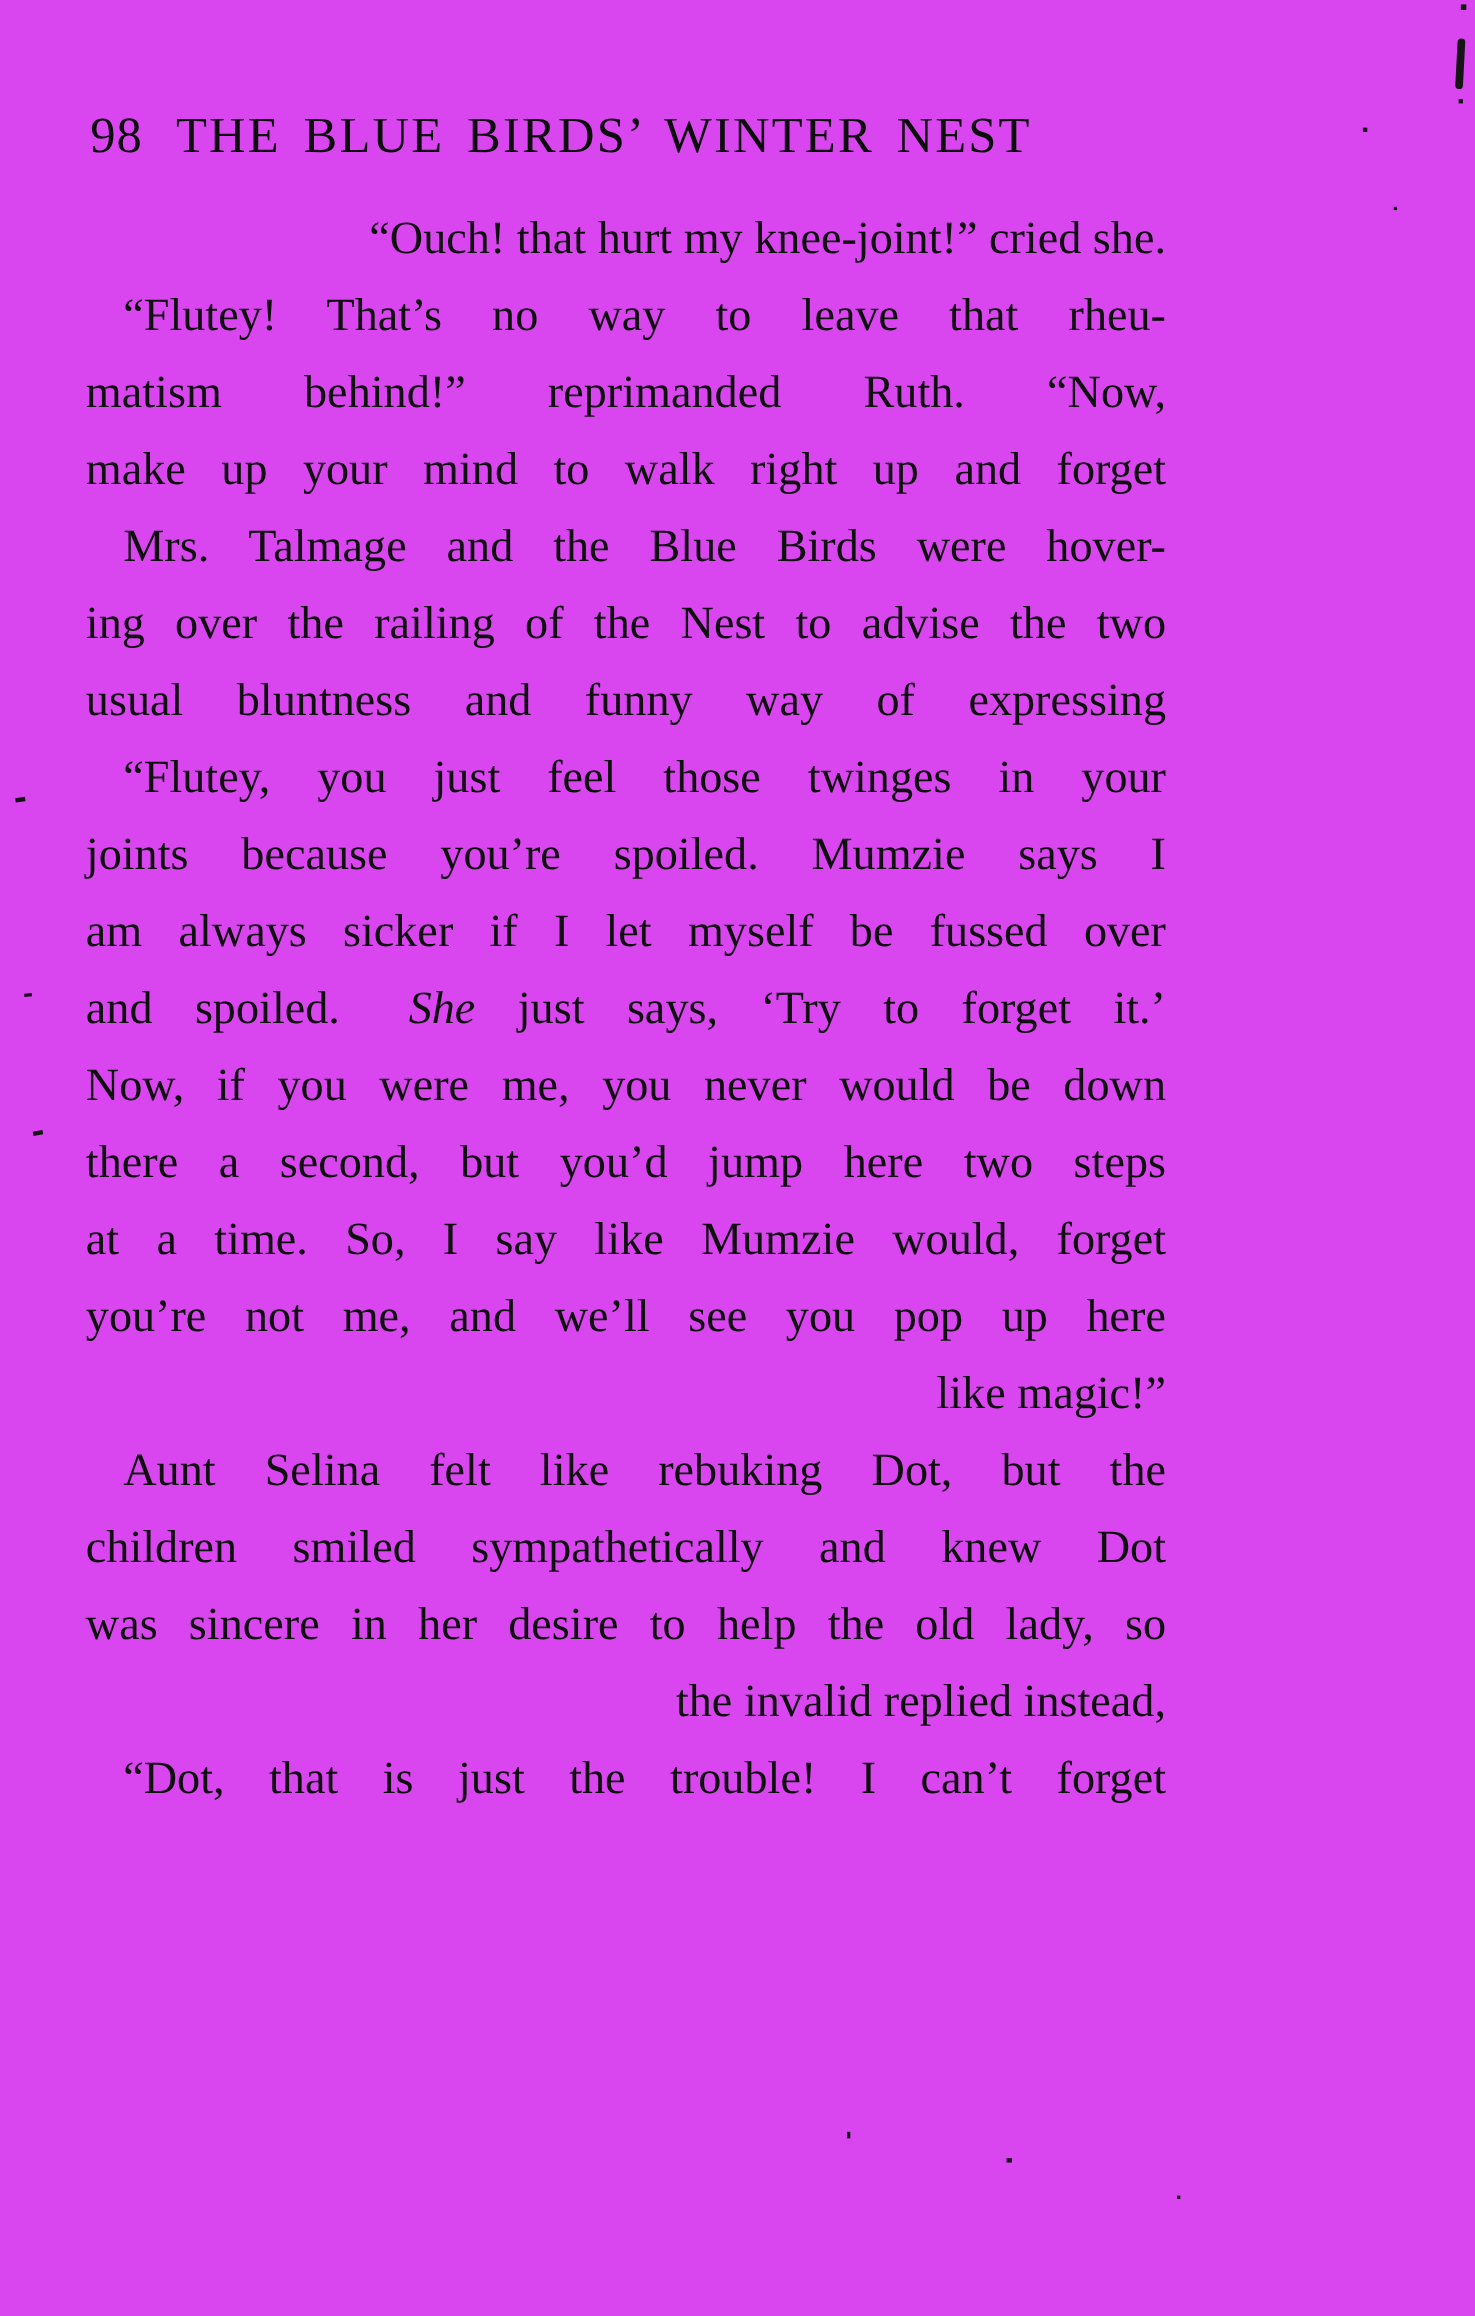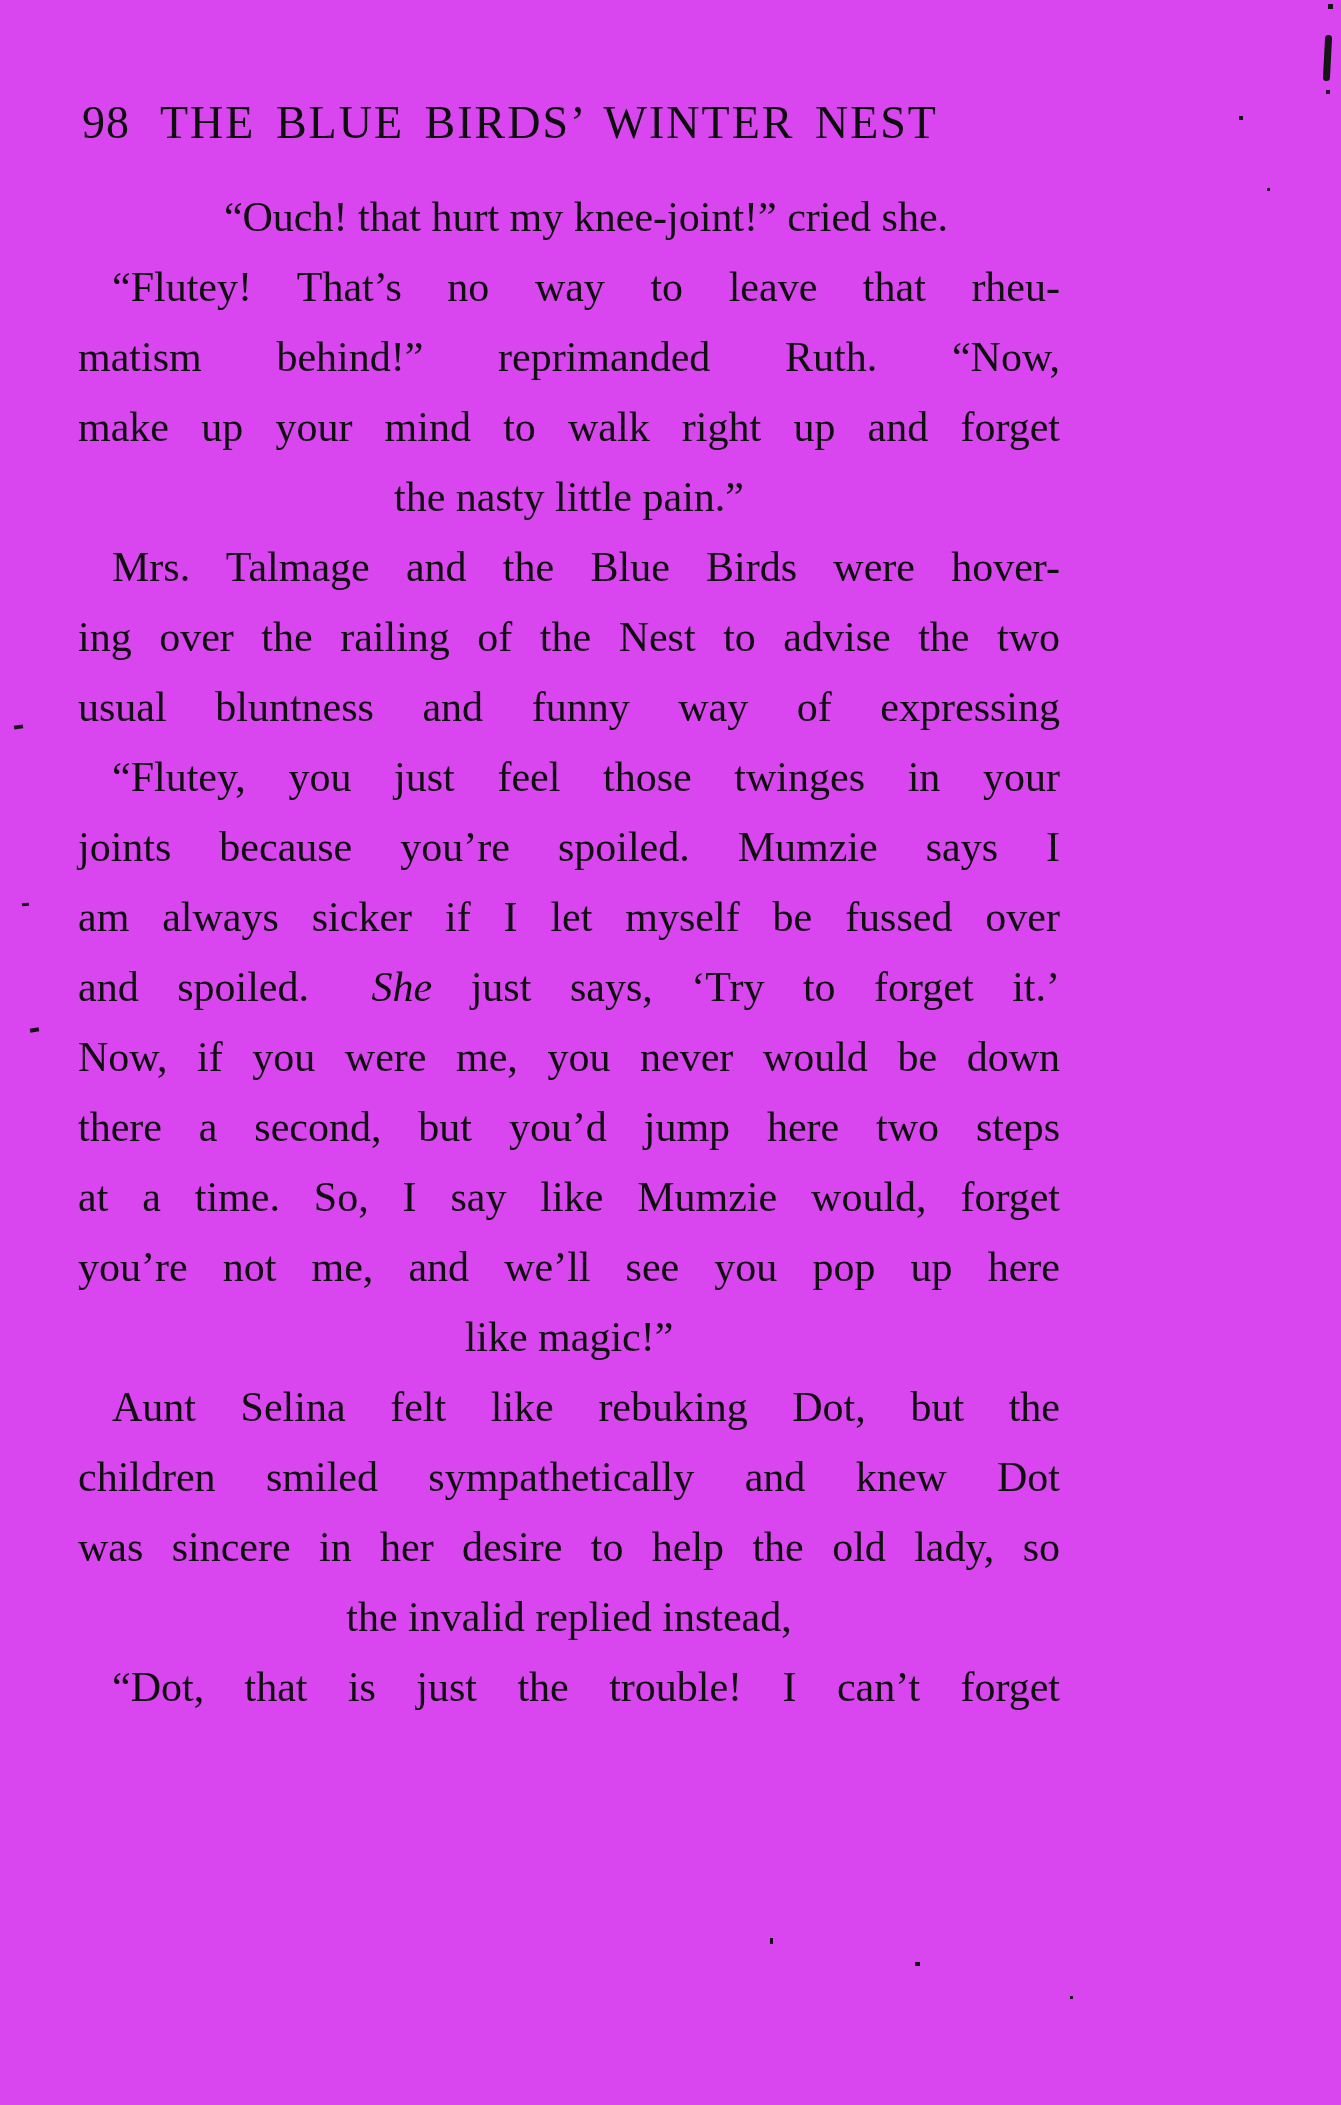--- a/index.html
+++ b/index.html
@@ -38,21 +38,21 @@
     position: absolute;
     left: 78px;
     top: 182px;
     width: 982px;
     font-size: 42px;
     color: #0f0f0f;
   }
   .ln {
     height: 70px;
     line-height: 70px;
-    text-align: center;
+    text-align: right;
   }
   .ln.indent { text-indent: 34px; }
   .ln.just {
     text-align: justify;
     text-align-last: justify;
   }
   .ln em { font-style: italic; margin-left: 24px; }
   .art {
     position: absolute;
     background: #151515;
@@ -80,21 +80,20 @@
 
   <div class="header">
     <span class="pagenum">98</span><span class="runtitle">THE BLUE BIRDS’ WINTER NEST</span>
   </div>
 
   <div class="body-text">
     <div class="ln indent">“Ouch! that hurt my knee-joint!” cried she.</div>
     <div class="ln indent just">“Flutey!  That’s no way to leave that rheu-</div>
     <div class="ln just">matism behind!” reprimanded Ruth.  “Now,</div>
     <div class="ln just">make up your mind to walk right up and forget</div>
-    <div class="ln">the nasty little pain.”</div>
     <div class="ln indent just">Mrs. Talmage and the Blue Birds were hover-</div>
     <div class="ln just">ing over the railing of the Nest to advise the two</div>
     <div class="ln just">usual bluntness and funny way of expressing</div>
     <div class="ln indent just">“Flutey, you just feel those twinges in your</div>
     <div class="ln just">joints because you’re spoiled.  Mumzie says I</div>
     <div class="ln just">am always sicker if I let myself be fussed over</div>
     <div class="ln just"><span>and spoiled.  </span><em>She</em><span> just says, ‘Try to forget it.’</span></div>
     <div class="ln just">Now, if you were me, you never would be down</div>
     <div class="ln just">there a second, but you’d jump here two steps</div>
     <div class="ln just">at a time.  So, I say like Mumzie would, forget</div>

